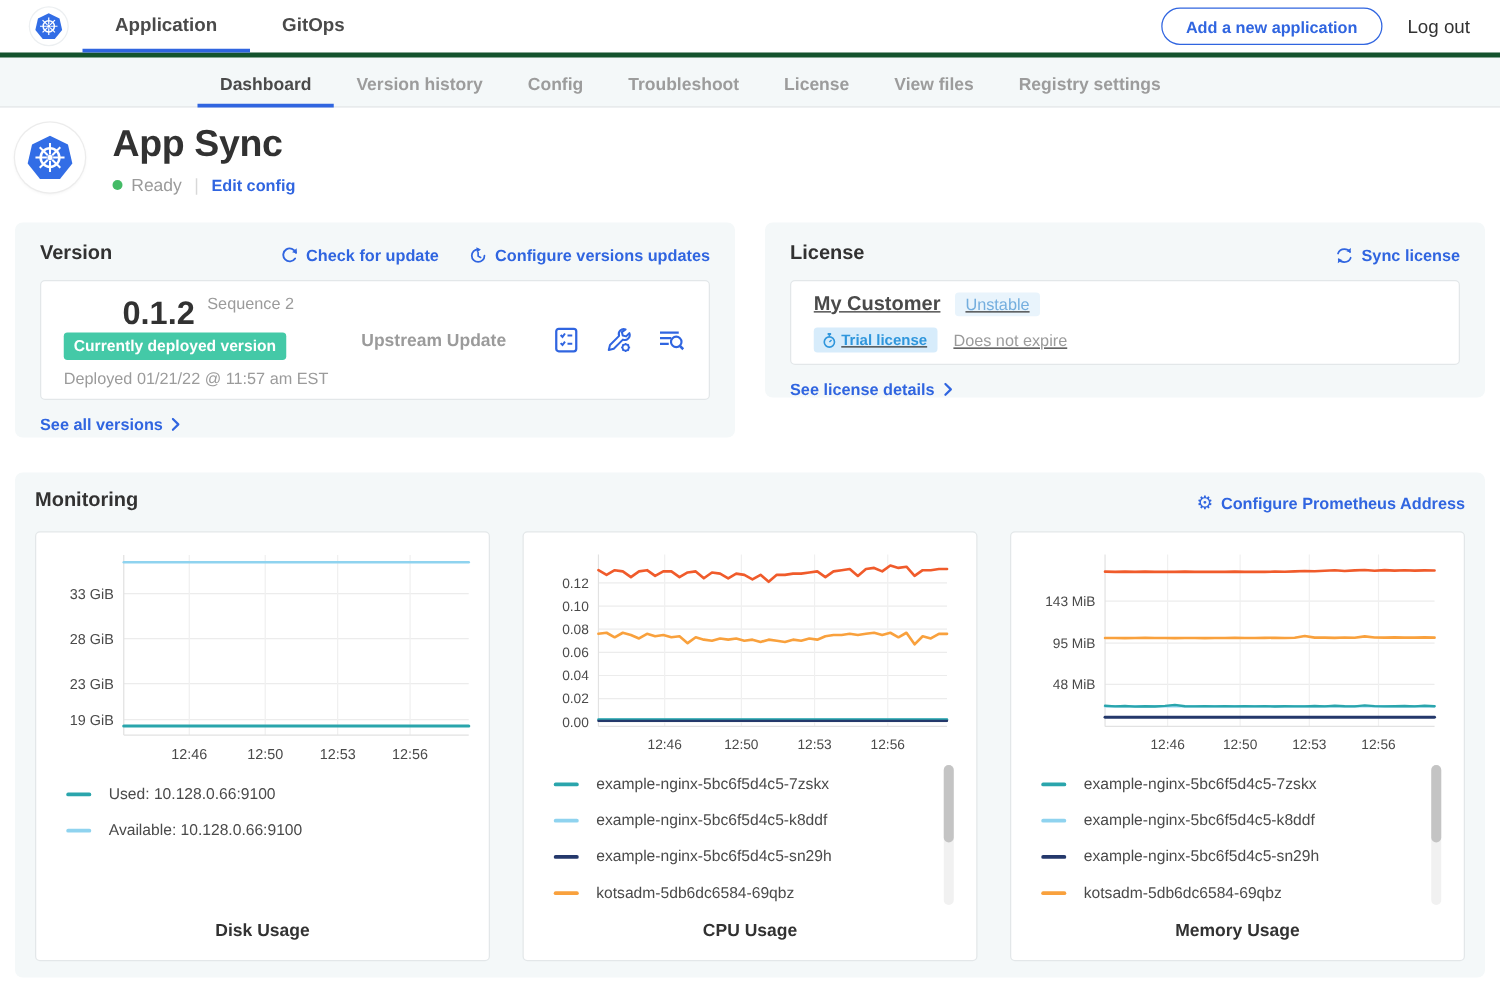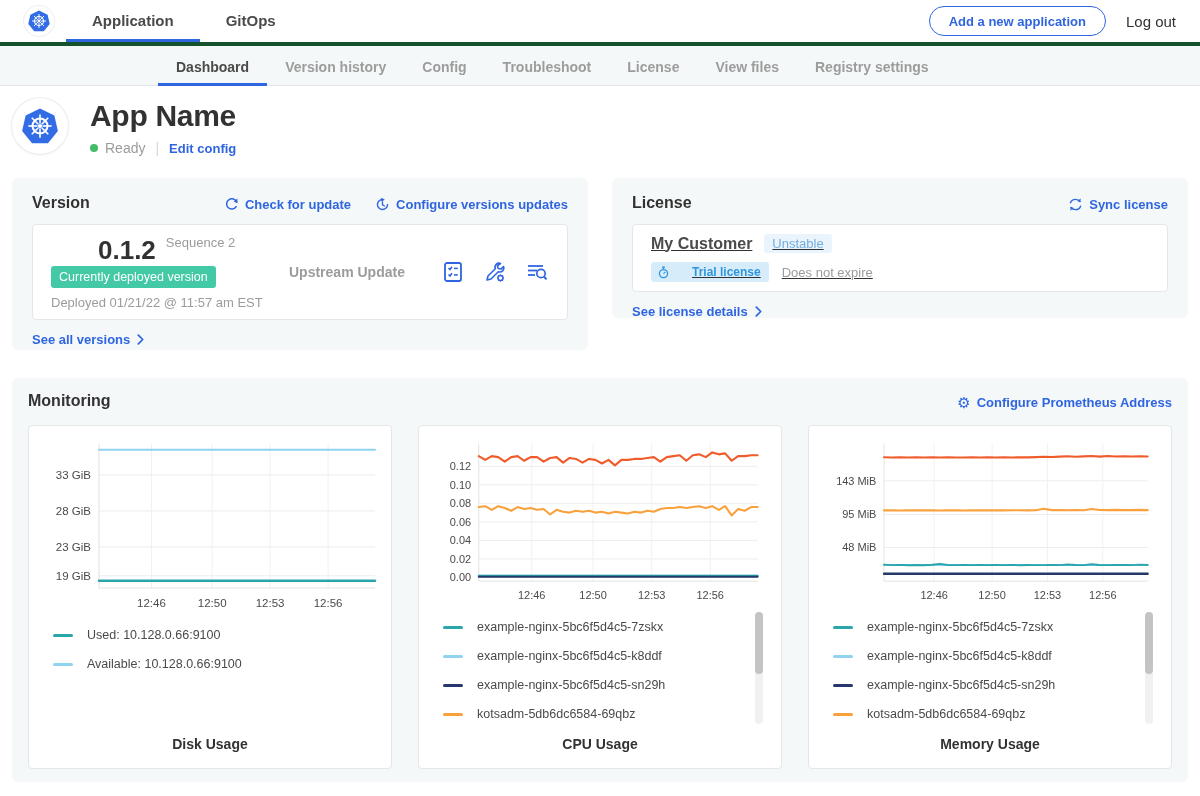--- a/index.html
+++ b/index.html
@@ -53,36 +53,36 @@
   .head-links { margin-left:auto; display:flex; gap:24px; }
   .head-link { display:flex; align-items:center; gap:6px; font-size:13px; font-weight:700; color:#3065e0; cursor:pointer; }
   .inner-card { background:#fff; border:1px solid #e3e7e9; border-radius:4px; margin-top:12px; }
 
   .version-card { width:576px; height:172px; padding:16px 20px 14px; }
   .version-inner { height:96px; display:flex; align-items:center; padding:10px 18px; }
   .version-left { width:228px; }
   .version-line { display:flex; align-items:flex-start; gap:10px;margin-left:47px; }
   .version-num { font-size:26px; font-weight:700; color:#323232; }
   .sequence { font-size:13px; color:#9b9b9b; }
-  .deployed-badge { display:inline-block; background:#44c9a7; color:#fff; font-size:12.5px; font-weight:400;
+  .deployed-badge { display:inline-block; background:#44c9a7; color:#fff; font-size:12.5px; font-weight:700;
     padding:4px 8px; border-radius:3px; margin:0 0 7px; }
   .deployed-at { font-size:13px; color:#9b9b9b; }
   .upstream { font-size:14px; font-weight:700; color:#9b9b9b; margin-left:10px; }
   .version-icons { margin-left:auto; display:flex; gap:18px; align-items:center; }
   .version-icons .vicon { width:24px; height:24px; cursor:pointer; }
   .card-footer-link { margin-top:12px; display:flex; align-items:center; gap:7px;
     font-size:13px; font-weight:700; color:#3065e0; cursor:pointer; }
 
   .license-card { width:576px; height:140px; padding:16px 20px 14px; }
   .license-inner { height:68px; display:flex; flex-direction:column; justify-content:center; gap:9px; padding:0 18px; }
   .license-row { display:flex; align-items:center;text-decoration:underline; }
   .customer-name { font-size:16px; font-weight:700; color:#4a4a4a; margin-right:12px; }
   .channel-badge { background:#e9f4fc; color:#74aede; font-size:13px; padding:2px 8px; border-radius:3px; }
   .type-badge { background:#d7ecfb; color:#2f96dc; font-size:12px; font-weight:700; padding:3px 8px 3px 6px;
-    border-radius:3px; display:flex; align-items:center; gap:22px; margin-right:13px; }
+    border-radius:3px; display:flex; align-items:center; gap:3px; margin-right:13px; }
   .expiry { font-size:13px; color:#9b9b9b; }
 
   
   .monitoring { margin:28px 12px 0; height:404px; padding:14px 16px 0; }
   .gear-glyph { font-size:15px; line-height:1; color:#3065e0; }
   .charts-row { display:flex; gap:26px; margin-top:15px; }
   .chart-card { width:364px; height:344px; background:#fff; border:1px solid #e3e7e9; border-radius:4px;
     padding:10px 8px 12px; display:flex; flex-direction:column; position:relative; }
   svg.chart { display:block; width:348px; height:178px; }
   svg.chart text { font-family:"Liberation Sans","DejaVu Sans",sans-serif; font-size:11.5px; fill:#4a4a4a; }
@@ -146,21 +146,21 @@
         <line x1="16" y1="18" x2="16" y2="25.3"></line>
           <line x1="16" y1="14" x2="16" y2="6.7"></line>
         <line x1="17.4" y1="17.4" x2="22.6" y2="22.6"></line>
           <line x1="14.6" y1="14.6" x2="9.4" y2="9.4"></line>
         <line x1="14.6" y1="17.4" x2="9.4" y2="22.6"></line>
           <line x1="17.4" y1="14.6" x2="22.6" y2="9.4"></line>
       </g>
     </svg>
   </div>
   <div class="app-title-block">
-    <div class="app-name">App Name</div>
+    <div class="app-name">App Sync</div>
     <div class="status-row">
       <span class="status-dot"></span>
       <span>Ready</span>
       <span class="status-sep">|</span>
       <span class="edit-config link">Edit config</span>
     </div>
   </div>
 </section>
 
 <div class="cards-row">

